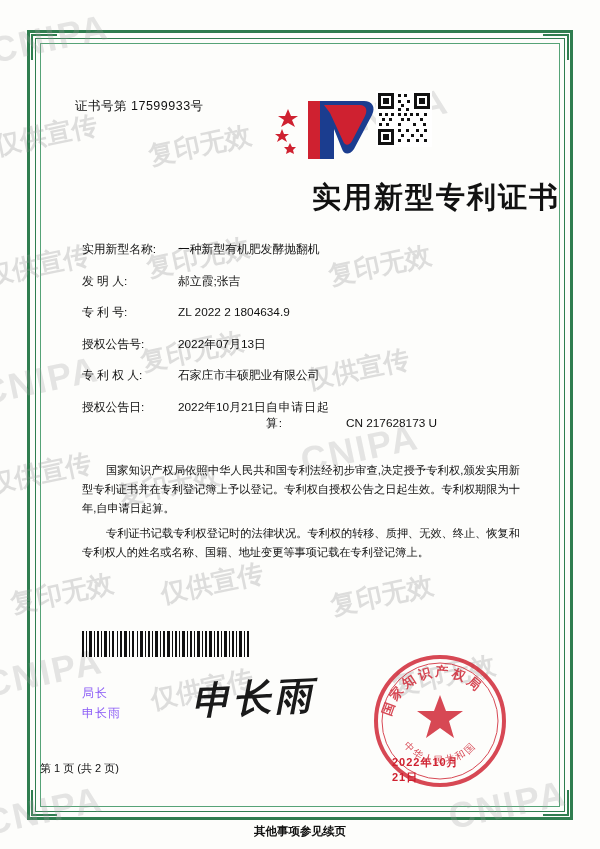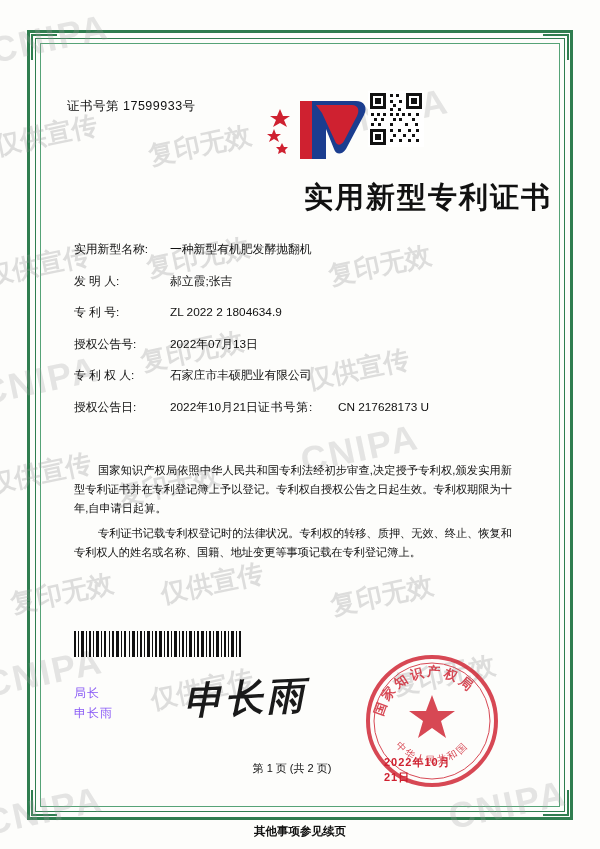--- a/index.html
+++ b/index.html
@@ -79,21 +79,21 @@
   }
   .wm.big {
     color: rgba(160,160,160,0.26);
     font-size: 36px;
     letter-spacing: 2px;
   }
 
   
   .content {
     position: absolute;
-    left: 32px;
+    left: 40px;
     top: 43px;
     width: 420px;
     height: 764px;
   }
   .cert-no {
     position: absolute;
     left: 35px;
     top: 55px;
     font-size: 12.5px;
     color: #111;
@@ -216,21 +216,21 @@
     font-size: 11px;
     color: #cf2130;
     letter-spacing: 1px;
     font-weight: bold;
   }
   .page-num {
     position: absolute;
     left: 0;
     top: 718px;
     width: 520px;
-    text-align: center;
+    text-align: left;
     font-size: 11px;
     color: #111;
   }
   .footer-note {
     position: absolute;
     left: 0;
     top: 824px;
     width: 600px;
     text-align: center;
     font-size: 11.5px;
@@ -355,21 +355,21 @@
       <div class="field-row">
         <span class="field-label">专 利 号:</span><span class="field-value">ZL 2022 2 1804634.9</span>
       </div>
       <div class="field-row">
         <span class="field-label">授权公告号:</span><span class="field-value">2022年07月13日</span>
       </div>
       <div class="field-row">
         <span class="field-label">专 利 权 人:</span><span class="field-value">石家庄市丰硕肥业有限公司</span>
       </div>
       <div class="field-row two-col">
-        <span class="field-label">授权公告日:</span><span class="field-value">2022年10月21日</span><span class="second-label">证书号第:</span><span>CN 217628173 U</span>
+        <span class="field-label">授权公告日:</span><span class="field-value">2022年10月21日</span><span class="second-label">自申请日起算:</span><span>CN 217628173 U</span>
       </div>
     </div>
 
     <div class="paras">
       <p>国家知识产权局依照中华人民共和国专利法经初步审查,决定授予专利权,颁发实用新型专利证书并在专利登记簿上予以登记。专利权自授权公告之日起生效。专利权期限为十年,自申请日起算。</p>
       <p>专利证书记载专利权登记时的法律状况。专利权的转移、质押、无效、终止、恢复和专利权人的姓名或名称、国籍、地址变更等事项记载在专利登记簿上。</p>
     </div>
 
     <div class="barcode">
       <svg width="170" height="26" viewBox="0 0 170 26">

